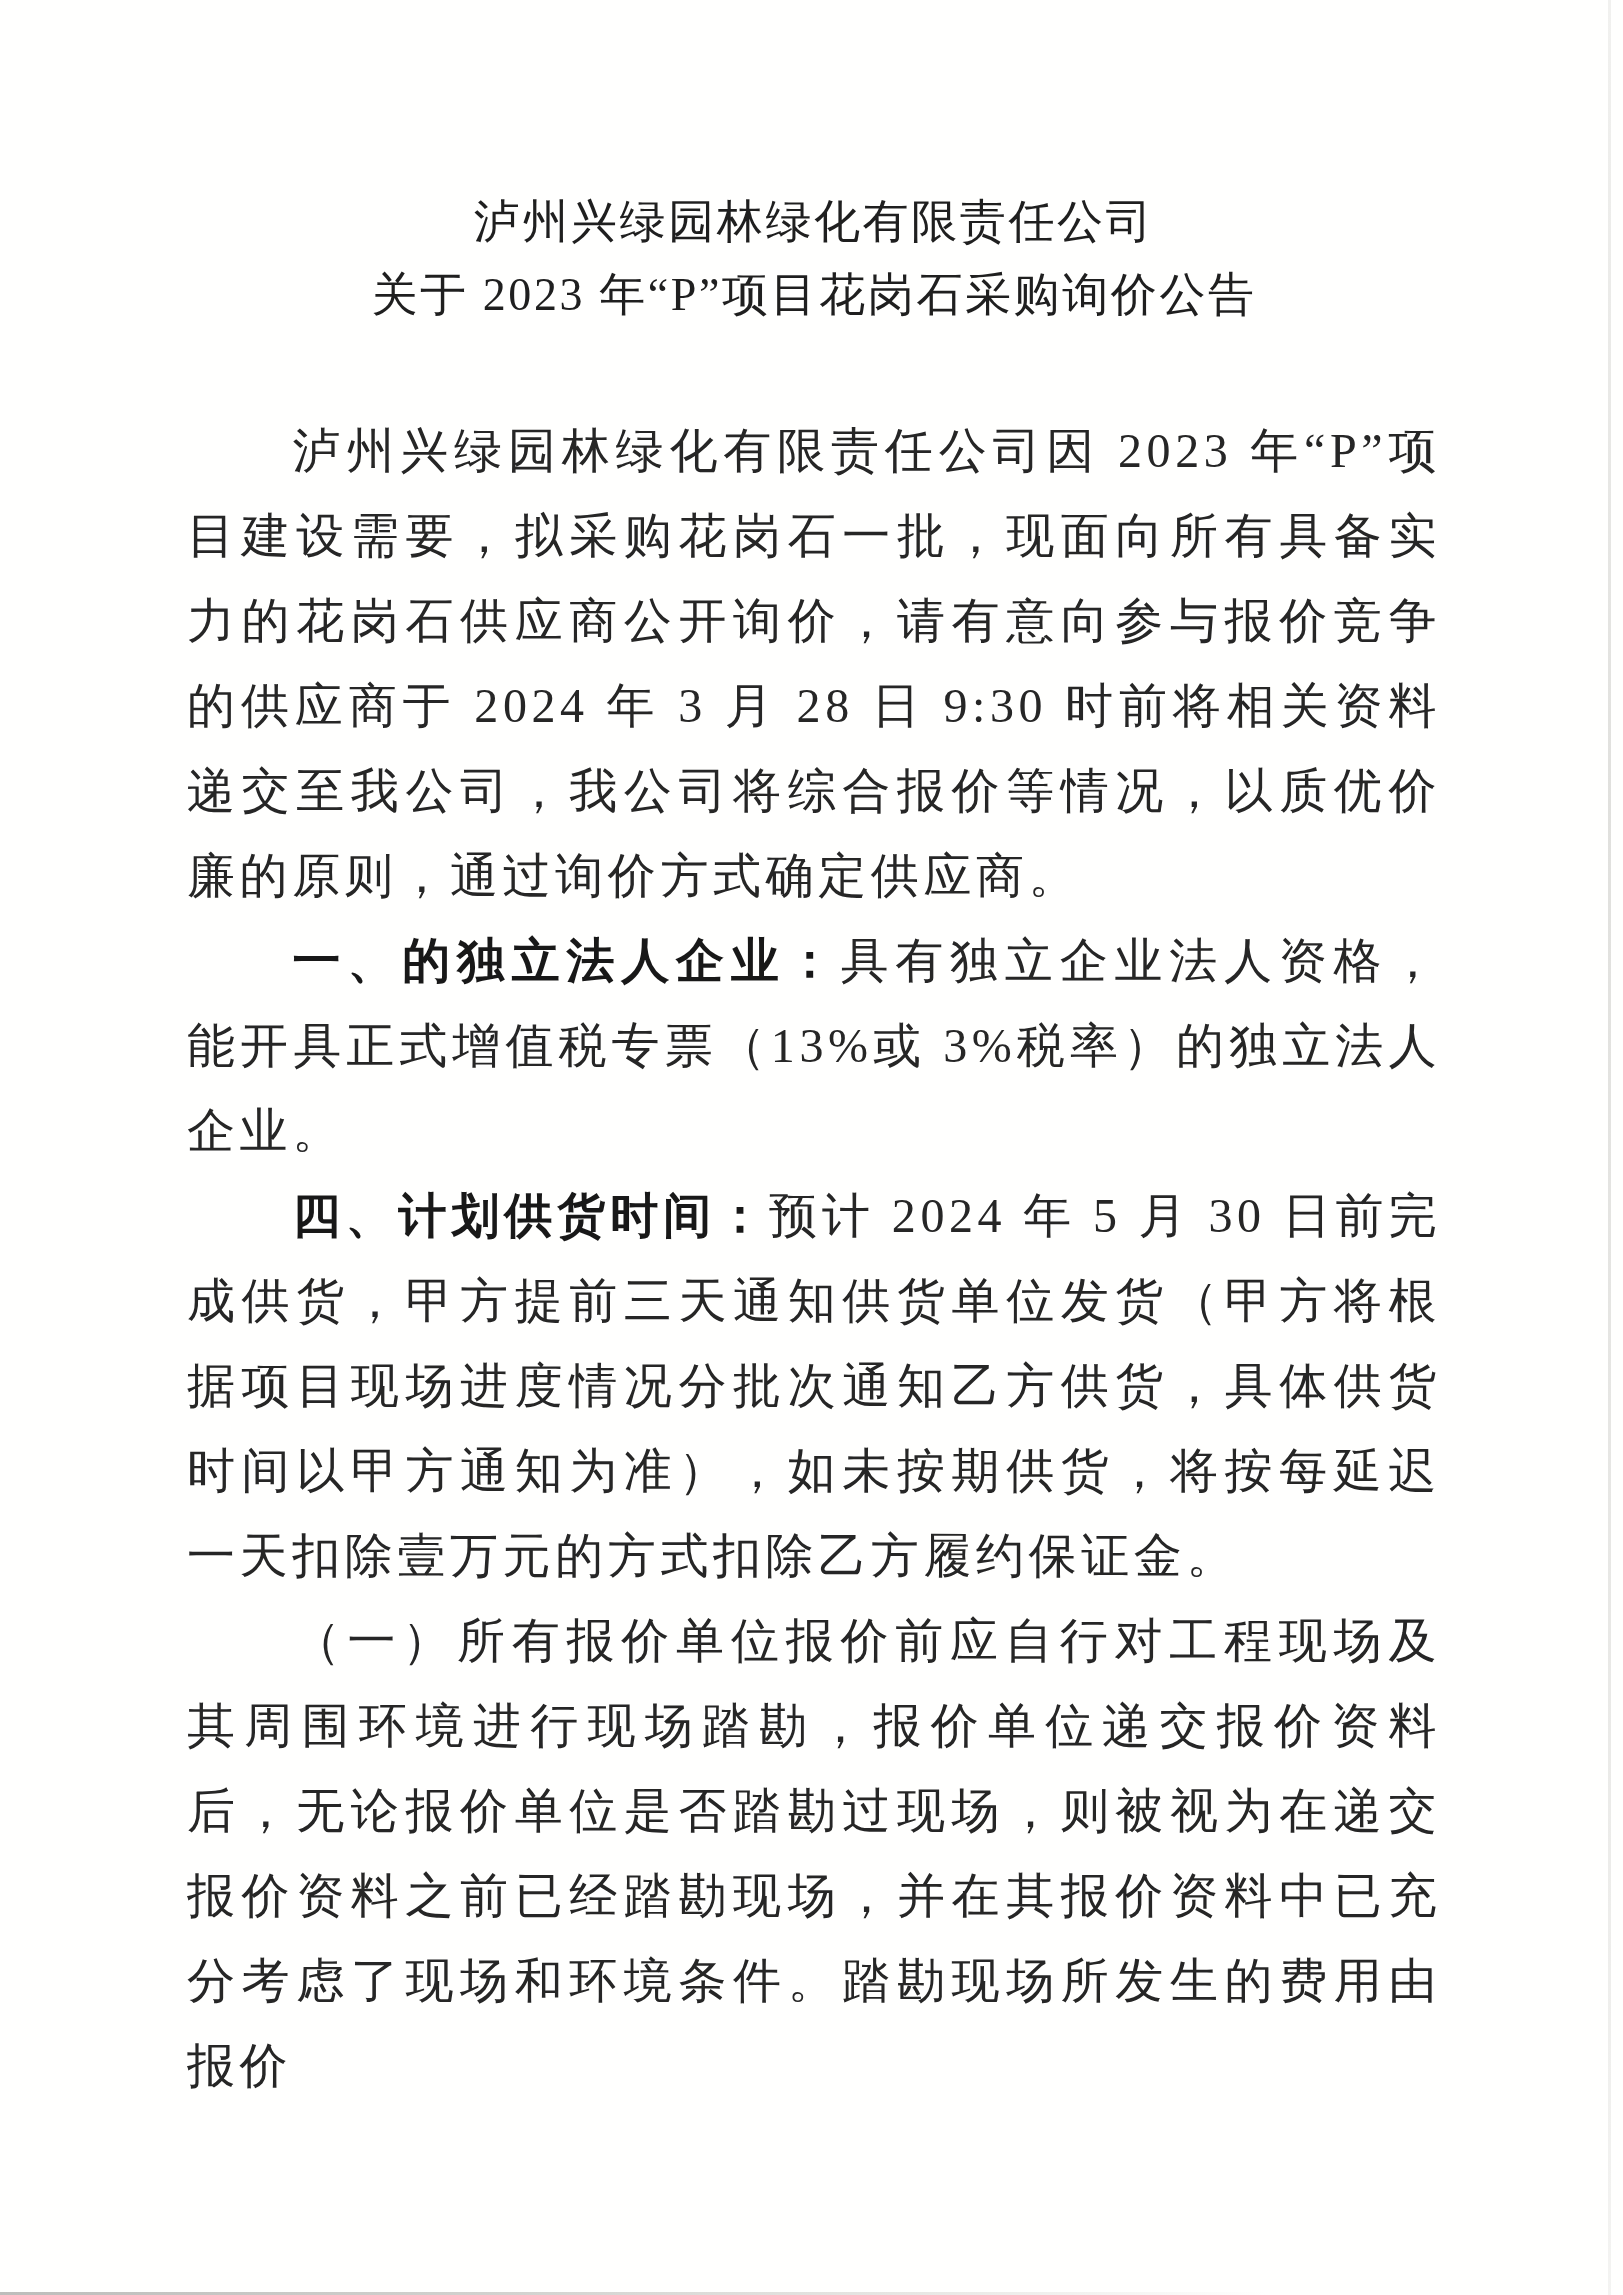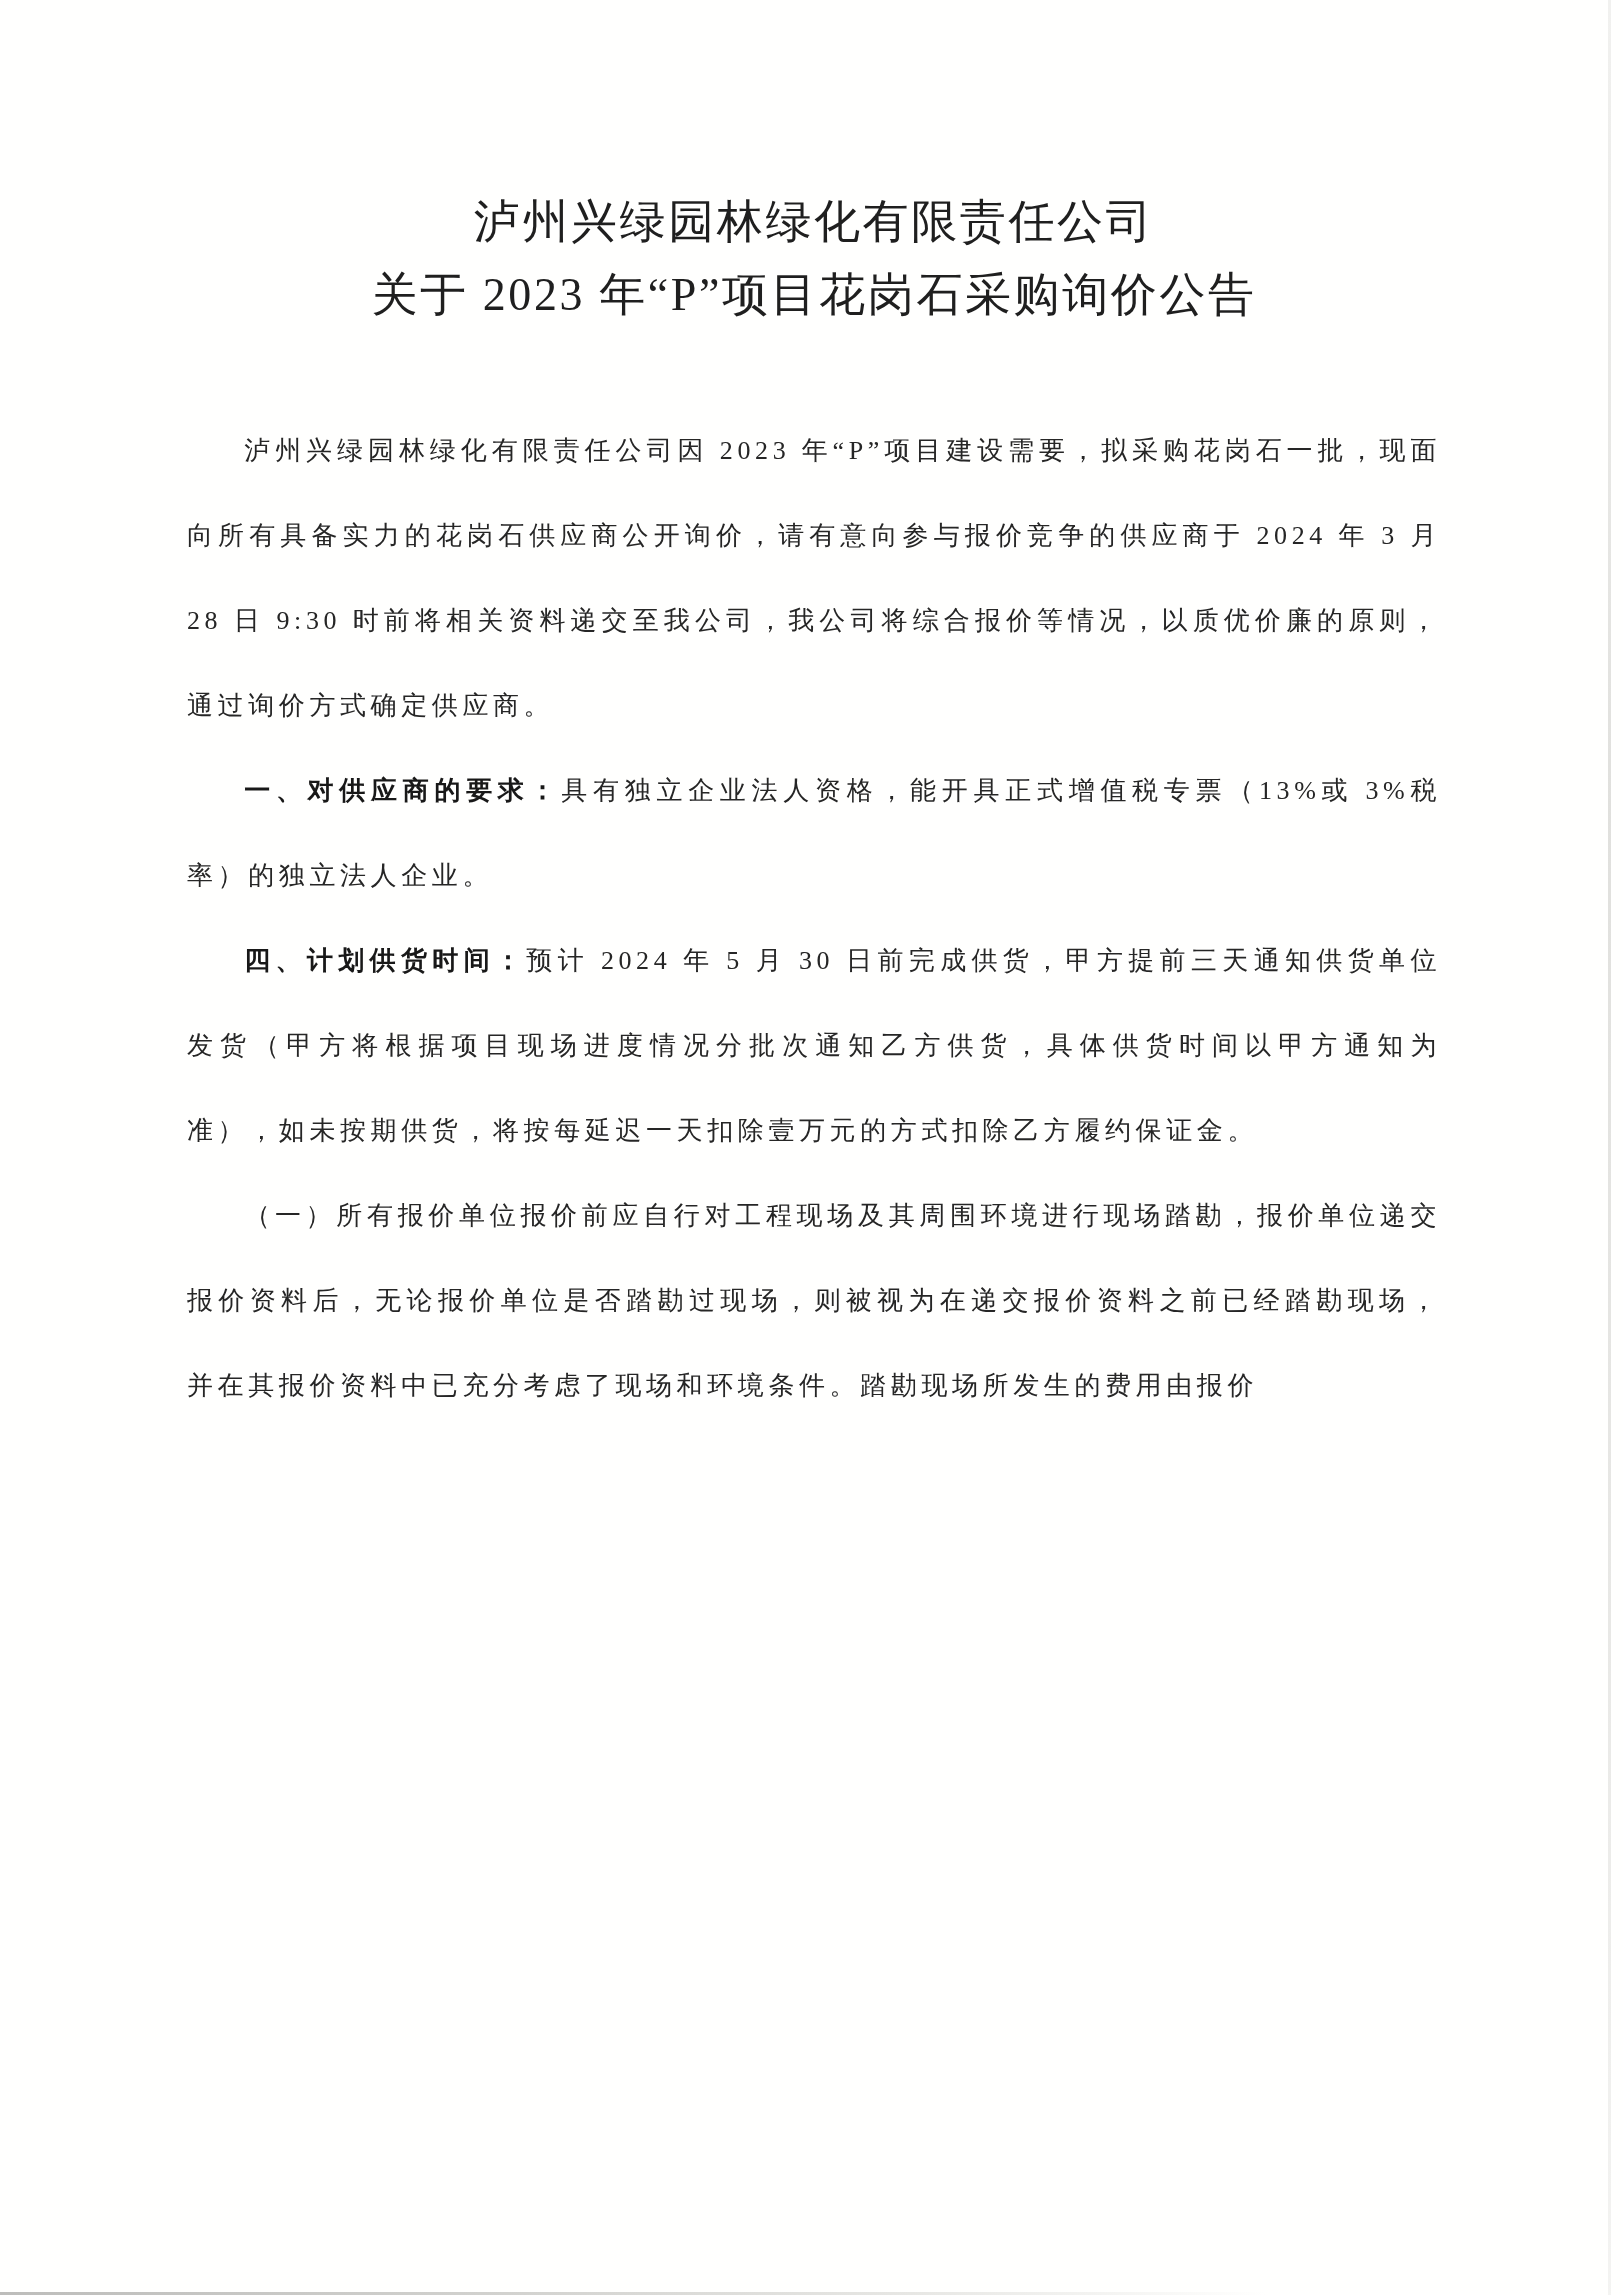--- a/index.html
+++ b/index.html
@@ -29,21 +29,21 @@
     color: #1f1f1f;
   }
   .title-line {
     white-space: nowrap;
   }
   .doc-body {
     position: absolute;
     top: 408px;
     left: 187px;
     width: 1254px;
-    font-size: 26px;
+    font-size: 48px;
     line-height: 85px;
     letter-spacing: 4.6px;
     text-align: justify;
     text-align-last: left;
     color: #262626;
   }
   .para {
     margin: 0;
     padding: 0;
     text-indent: 2.2em;
@@ -84,21 +84,21 @@
 
 <div class="page">
 
   <div class="doc-title">
     <div class="title-line">泸州兴绿园林绿化有限责任公司</div>
     <div class="title-line">关于 2023 年“P”项目花岗石采购询价公告</div>
   </div>
 
   <div class="doc-body" id="doc-body">
       <p class="para"><span class="run">泸州兴绿园林绿化有限责任公司因 2023 年“P”项目建设需要，拟采购花岗石一批，现面向所有具备实力的花岗石供应商公开询价，请有意向参与报价竞争的供应商于 2024 年 3 月 28 日 9:30 时前将相关资料递交至我公司，我公司将综合报价等情况，以质优价廉的原则，通过询价方式确定供应商。</span></p>
-      <p class="para"><span class="run heading-run">一、对供应商的要求：</span><span class="run">具有独立企业法人资格，能开具正式增值税专票（13%或 3%税率）的独立法人企业。</span></p>
+      <p class="para"><span class="run heading-run">一、的独立法人企业：</span><span class="run">具有独立企业法人资格，能开具正式增值税专票（13%或 3%税率）的独立法人企业。</span></p>
       <p class="para"><span class="run heading-run">四、计划供货时间：</span><span class="run">预计 2024 年 5 月 30 日前完成供货，甲方提前三天通知供货单位发货（甲方将根据项目现场进度情况分批次通知乙方供货，具体供货时间以甲方通知为准），如未按期供货，将按每延迟一天扣除壹万元的方式扣除乙方履约保证金。</span></p>
       <p class="para"><span class="run">（一）所有报价单位报价前应自行对工程现场及其周围环境进行现场踏勘，报价单位递交报价资料后，无论报价单位是否踏勘过现场，则被视为在递交报价资料之前已经踏勘现场，并在其报价资料中已充分考虑了现场和环境条件。踏勘现场所发生的费用由报价</span></p>
     </div>
 
   <div class="scan-edge-right"></div>
   <div class="scan-edge-bottom"></div>
 
 </div>
 
 

